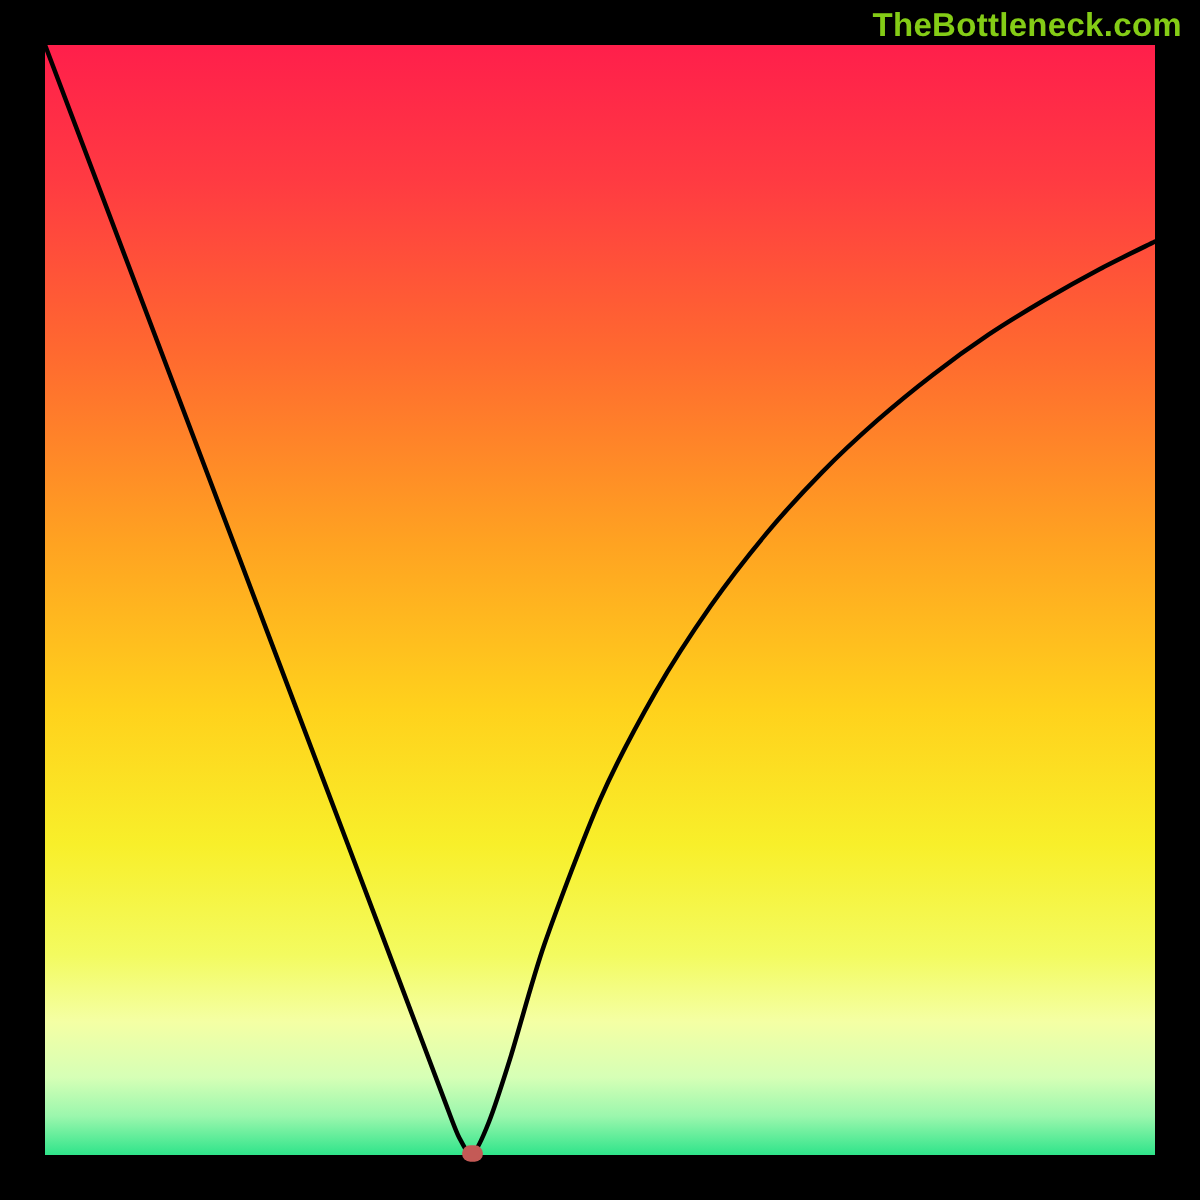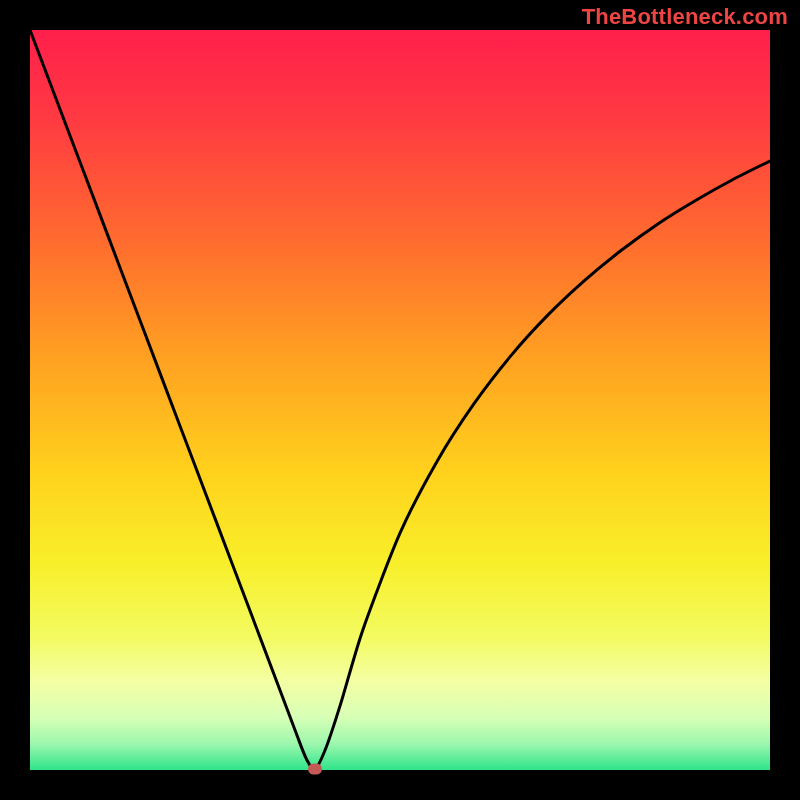--- a/index.html
+++ b/index.html
@@ -7,21 +7,21 @@
 .outer {
   width: 800px;
   height: 800px;
   background: #000;
   position: relative;
 }
 .watermark {
   position: absolute;
   top: 4px;
   right: 12px;
-  color: #ef4444;
+  color: #84cc16;
   font-family: Arial, sans-serif;
   font-size: 22px;
   font-weight: 600;
   letter-spacing: 0.2px;
   z-index: 5;
 }
 .plot-area {
   position: absolute;
   left: 30px;
   top: 30px;

